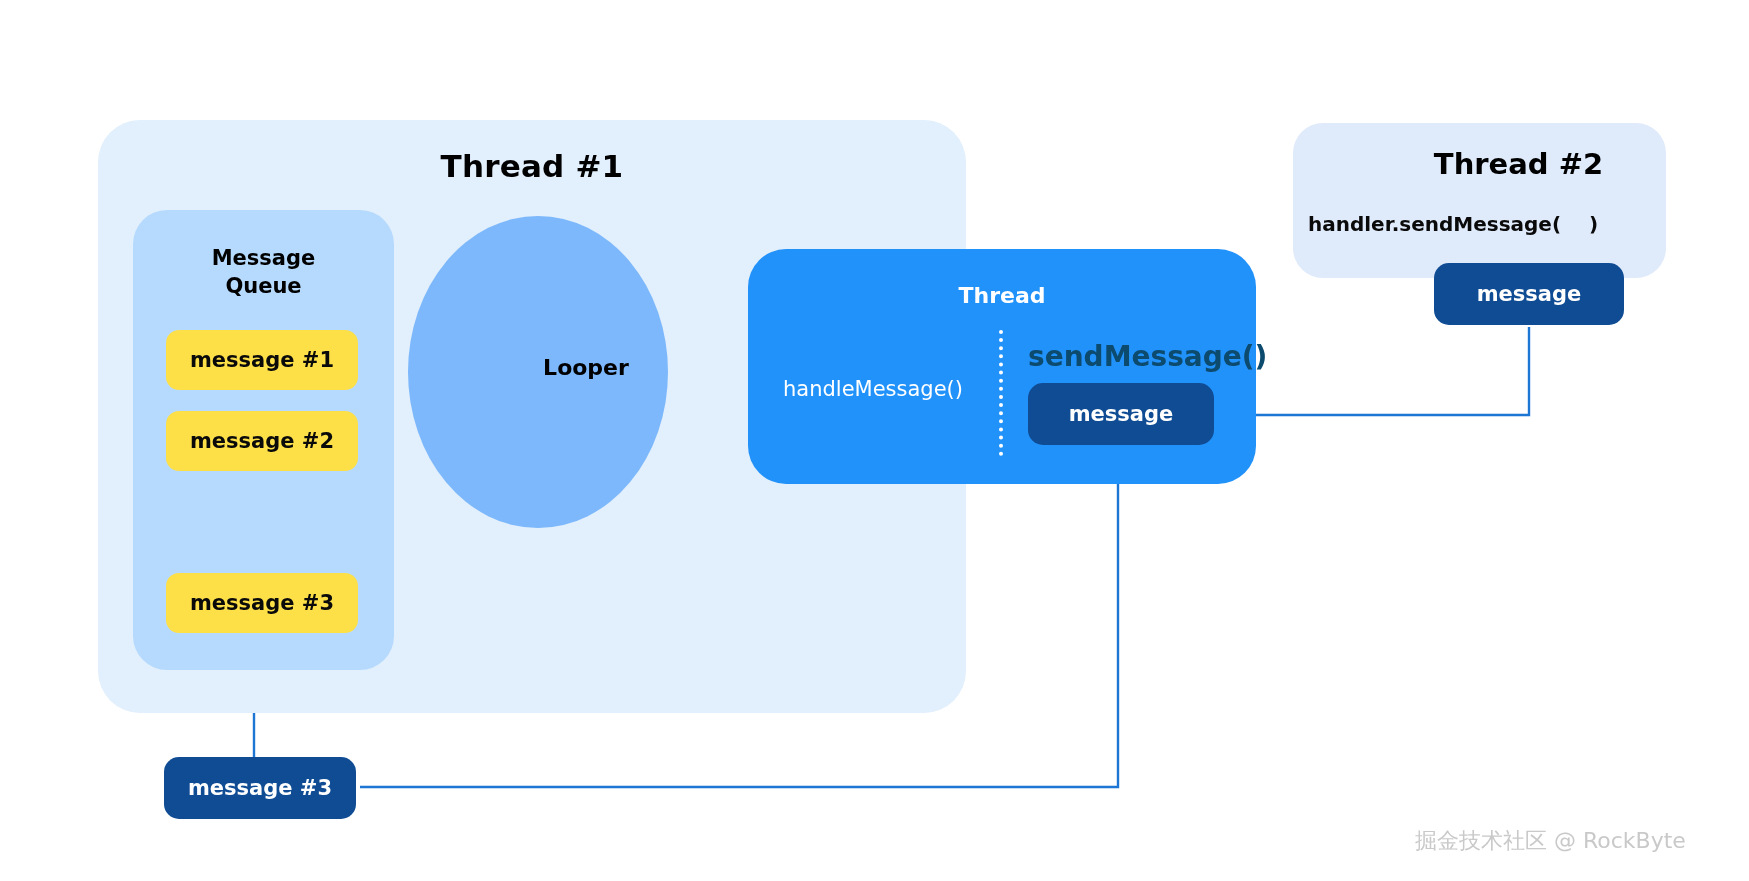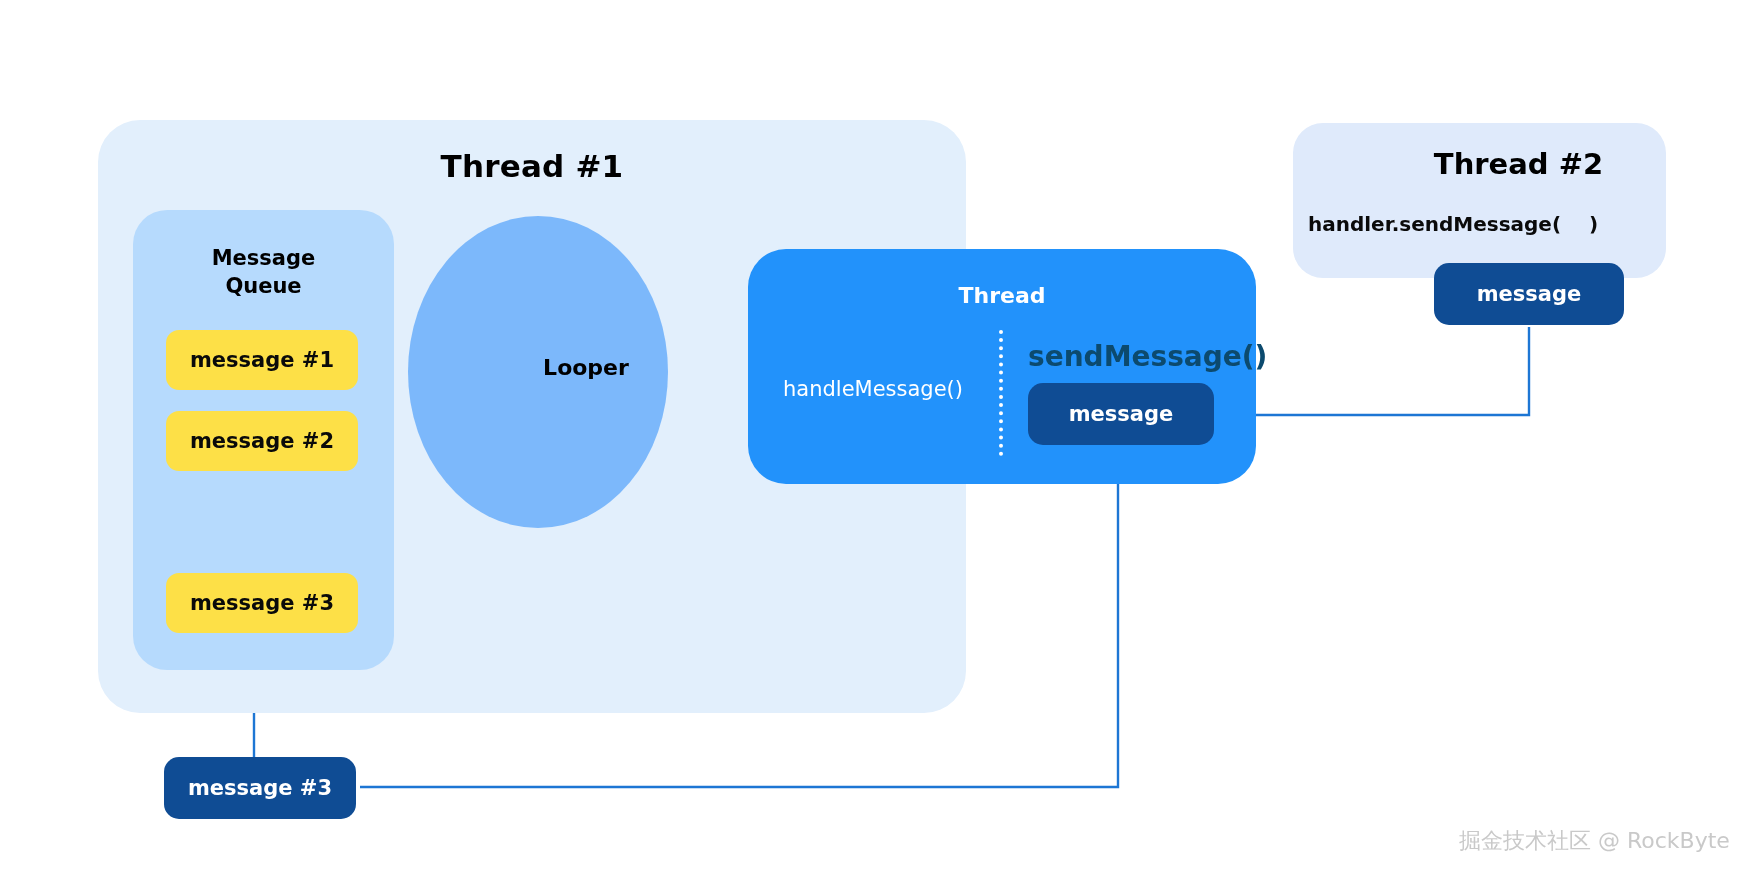--- a/index.html
+++ b/index.html
@@ -231,21 +231,20 @@
 
   
   .watermark {
     position: absolute;
     left: 1415px;
     top: 826px;
     font-size: 22px;
     color: #c9c9c9;
     font-family: "DejaVu Sans", "Liberation Sans", sans-serif;
     white-space: nowrap;
-    margin-left: 44px;
   }
 </style>
 </head>
 <body>
 
 <div id="canvas">
 
   <svg id="edges" viewBox="0 0 1749 881" xmlns="http://www.w3.org/2000/svg">
     <defs>
       <marker id="ah-right" markerWidth="12" markerHeight="12" refX="10" refY="5" orient="auto" markerUnits="userSpaceOnUse">

